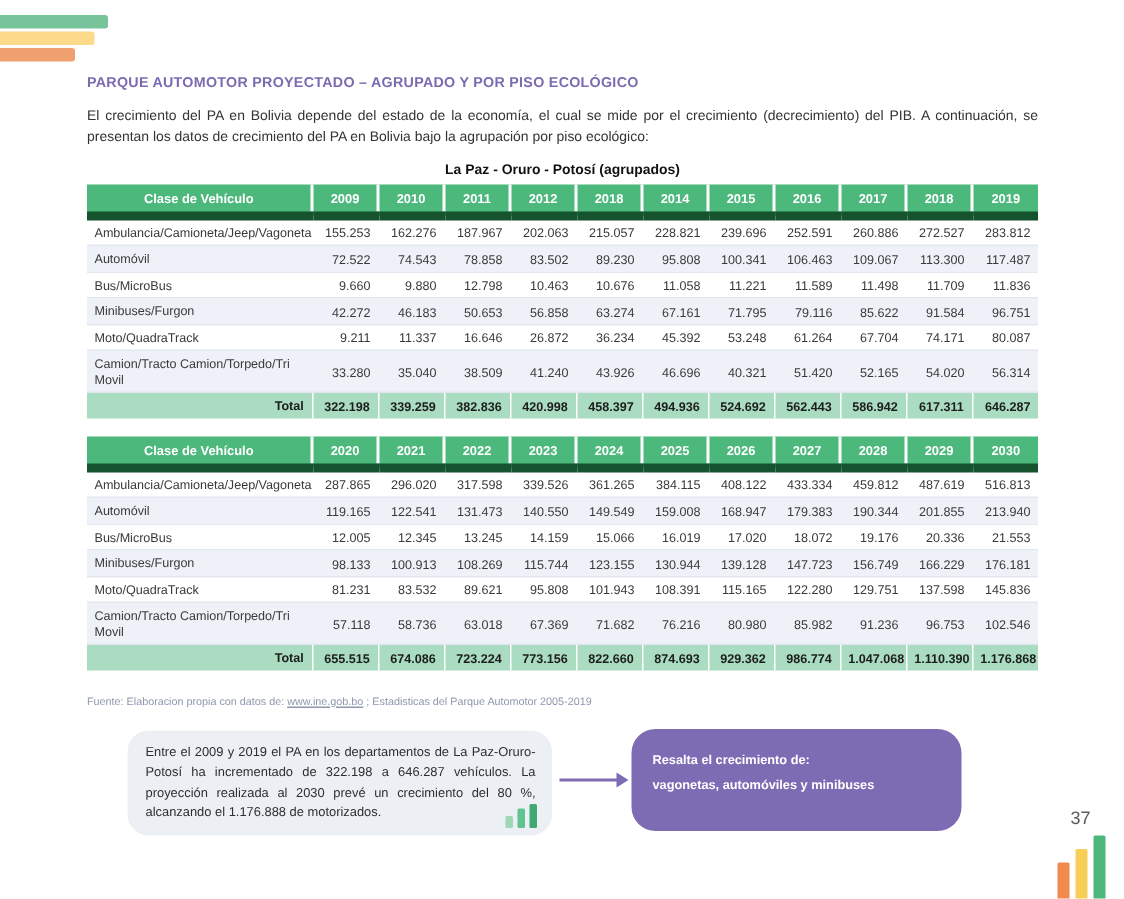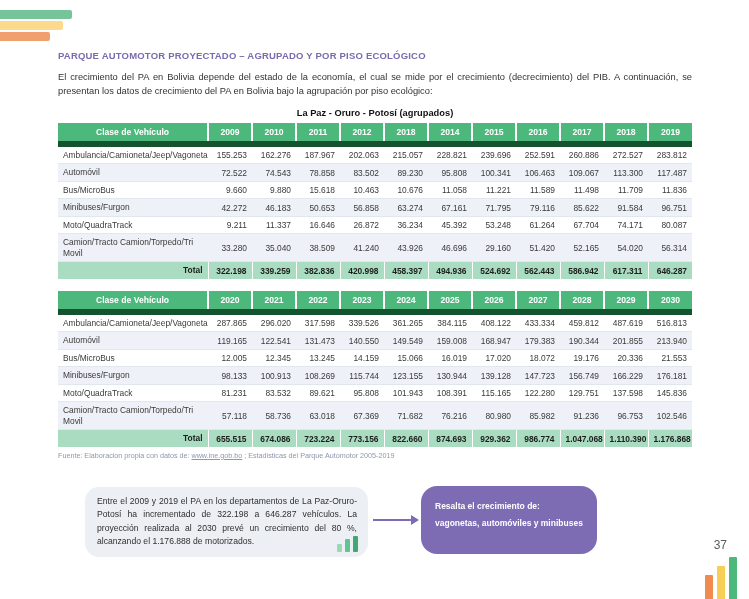--- a/index.html
+++ b/index.html
@@ -88,21 +88,21 @@
     background:#a9dcc0 !important;
     font-weight:bold;
     color:#1d1d1d;
     border-bottom:none;
     border-right:1px solid #ffffff;
   }
   table.dt tr.total td:last-child { border-right:none; }
   table.dt tr.total td.lbl { text-align:right; }
 
   .source {
-    margin-top:4px;
+    margin-top:16px;
     font-size:7.2px;
     color:#8d97ad;
   }
   .source a { color:#8d97ad; text-decoration:underline; }
 
   
   .callouts { position:absolute; left:85px; top:487px; width:600px; height:80px;padding-left:36px; }
 
   .note-box {
     position:absolute; left:0; top:0;
@@ -129,21 +129,21 @@
   .arrow .head {
     position:absolute; left:38px; top:0;
     width:0;height:0;
     border-top:5px solid transparent;
     border-bottom:5px solid transparent;
     border-left:8px solid #7d6cb3;
   }
 
   .highlight-box {
     position:absolute; left:336px; top:-1px;
-    width:176px; height:68px;
+    width:220px; height:68px;
     background:#7d6cb3;
     border-radius:16px;
     padding:12px 14px;
     color:#ffffff;
     font-size:8.5px;
     font-weight:bold;
     line-height:2.05;
   }
 
   
@@ -231,21 +231,21 @@
           <td>100.341</td>
           <td>106.463</td>
           <td>109.067</td>
           <td>113.300</td>
           <td>117.487</td>
         </tr>
         <tr>
           <td class="lbl">Bus/MicroBus</td>
           <td>9.660</td>
           <td>9.880</td>
-          <td>15.618</td>
+          <td>12.798</td>
           <td>10.463</td>
           <td>10.676</td>
           <td>11.058</td>
           <td>11.221</td>
           <td>11.589</td>
           <td>11.498</td>
           <td>11.709</td>
           <td>11.836</td>
         </tr>
         <tr>
@@ -277,21 +277,21 @@
           <td>80.087</td>
         </tr>
         <tr>
           <td class="lbl">Camion/Tracto Camion/Torpedo/Tri Movil</td>
           <td>33.280</td>
           <td>35.040</td>
           <td>38.509</td>
           <td>41.240</td>
           <td>43.926</td>
           <td>46.696</td>
-          <td>29.160</td>
+          <td>40.321</td>
           <td>51.420</td>
           <td>52.165</td>
           <td>54.020</td>
           <td>56.314</td>
         </tr>
       </tbody>
     <tfoot id="t1foot">
         <tr class="total">
           <td class="lbl">Total</td>
           <td>322.198</td>

